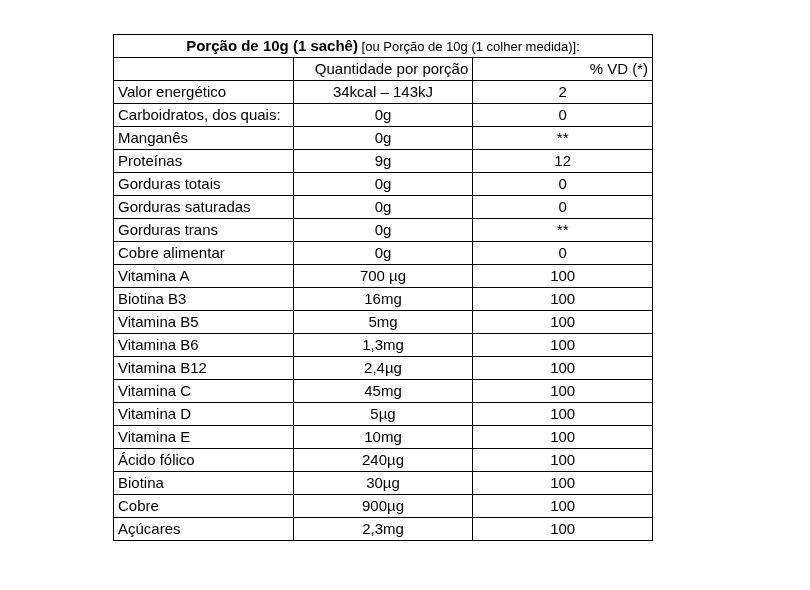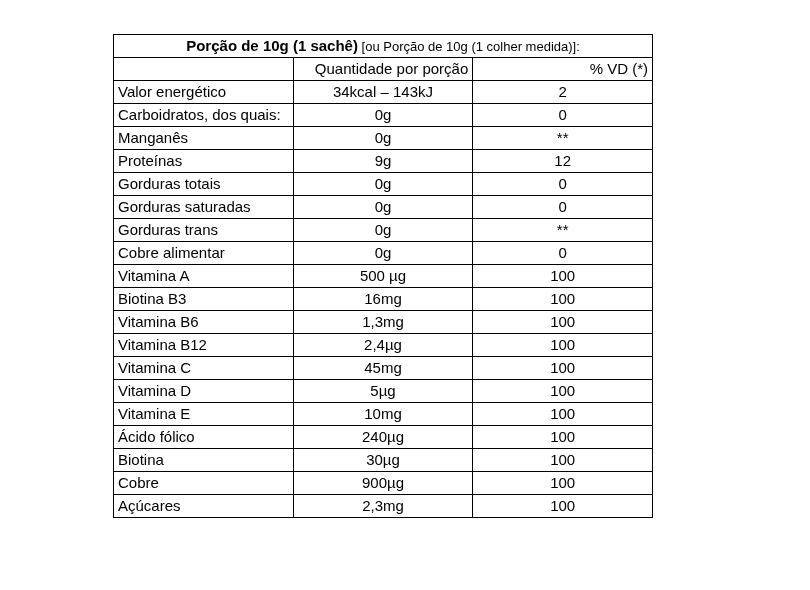--- a/index.html
+++ b/index.html
@@ -115,26 +115,31 @@
             <td class="col-qty">0g</td>
             <td class="col-vd stars">**</td>
           </tr>
           <tr>
             <td class="col-name">Cobre alimentar</td>
             <td class="col-qty">0g</td>
             <td class="col-vd">0</td>
           </tr>
           <tr>
             <td class="col-name">Vitamina A</td>
-            <td class="col-qty">500 µg</td>
+            <td class="col-qty">700 µg</td>
             <td class="col-vd">100</td>
           </tr>
           <tr>
             <td class="col-name">Biotina B3</td>
             <td class="col-qty">16mg</td>
+            <td class="col-vd">100</td>
+          </tr>
+          <tr>
+            <td class="col-name">Vitamina B5</td>
+            <td class="col-qty">5mg</td>
             <td class="col-vd">100</td>
           </tr>
           <tr>
             <td class="col-name">Vitamina B6</td>
             <td class="col-qty">1,3mg</td>
             <td class="col-vd">100</td>
           </tr>
           <tr>
             <td class="col-name">Vitamina B12</td>
             <td class="col-qty">2,4µg</td>

